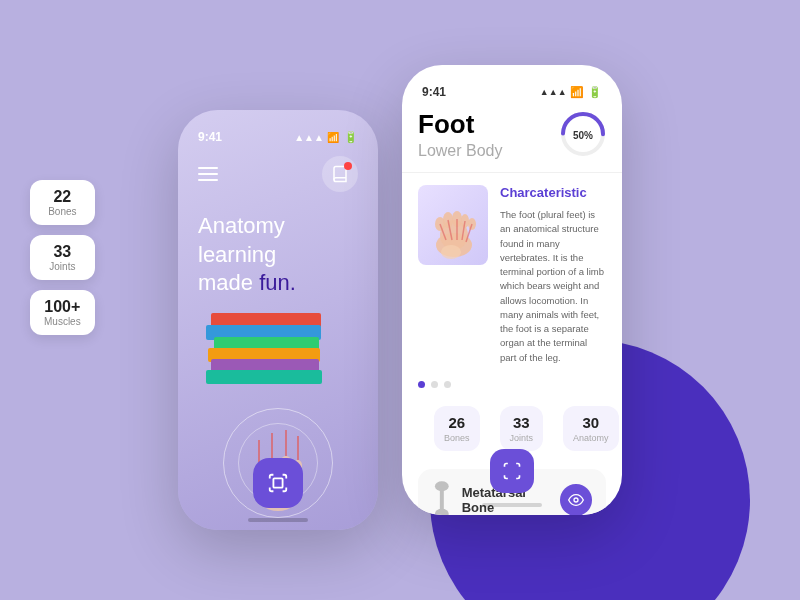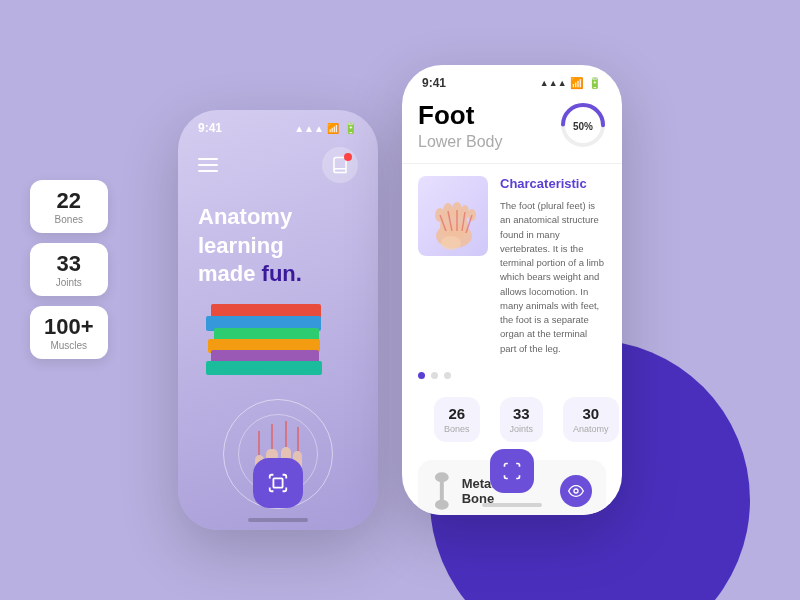--- a/index.html
+++ b/index.html
@@ -36,21 +36,21 @@
     }
     .stat-box {
       background: white;
       border-radius: 12px;
       padding: 8px 14px;
       text-align: center;
       min-width: 60px;
       box-shadow: 0 4px 12px rgba(0,0,0,0.1);
     }
     .stat-number {
-      font-size: 22px;
+      font-size: 16px;
       font-weight: 700;
       color: #222;
     }
     .stat-label {
       font-size: 10px;
       color: #888;
     }
 
     
     .phones-container {
@@ -80,21 +80,21 @@
       width: 220px;
       height: 450px;
       background: white;
     }
 
     
     .status-bar {
       display: flex;
       justify-content: space-between;
       align-items: center;
-      padding: 11px 20px 6px;
+      padding: 20px 20px 6px;
       font-size: 11px;
       font-weight: 600;
       color: #333;
     }
     .status-icons {
       display: flex;
       align-items: center;
       gap: 4px;
       font-size: 10px;
     }
@@ -136,21 +136,21 @@
       border-radius: 50%;
       position: absolute;
       top: 6px;
       right: 6px;
     }
 
     .left-phone-hero-text {
       padding: 10px 20px;
       color: white;
       font-size: 22px;
-      font-weight: 700;
+      font-weight: 400;
       line-height: 1.3;
     }
     .left-phone-hero-text span {
       color: white;
     }
 
     
     .scan-btn {
       position: absolute;
       bottom: 20px;

